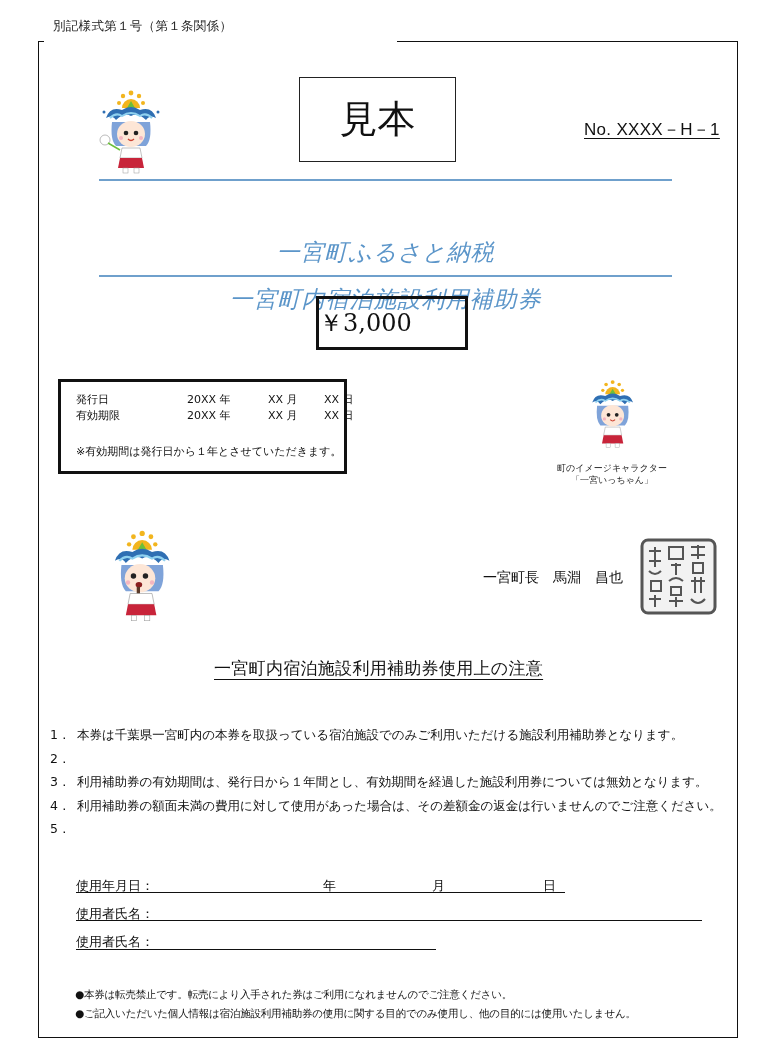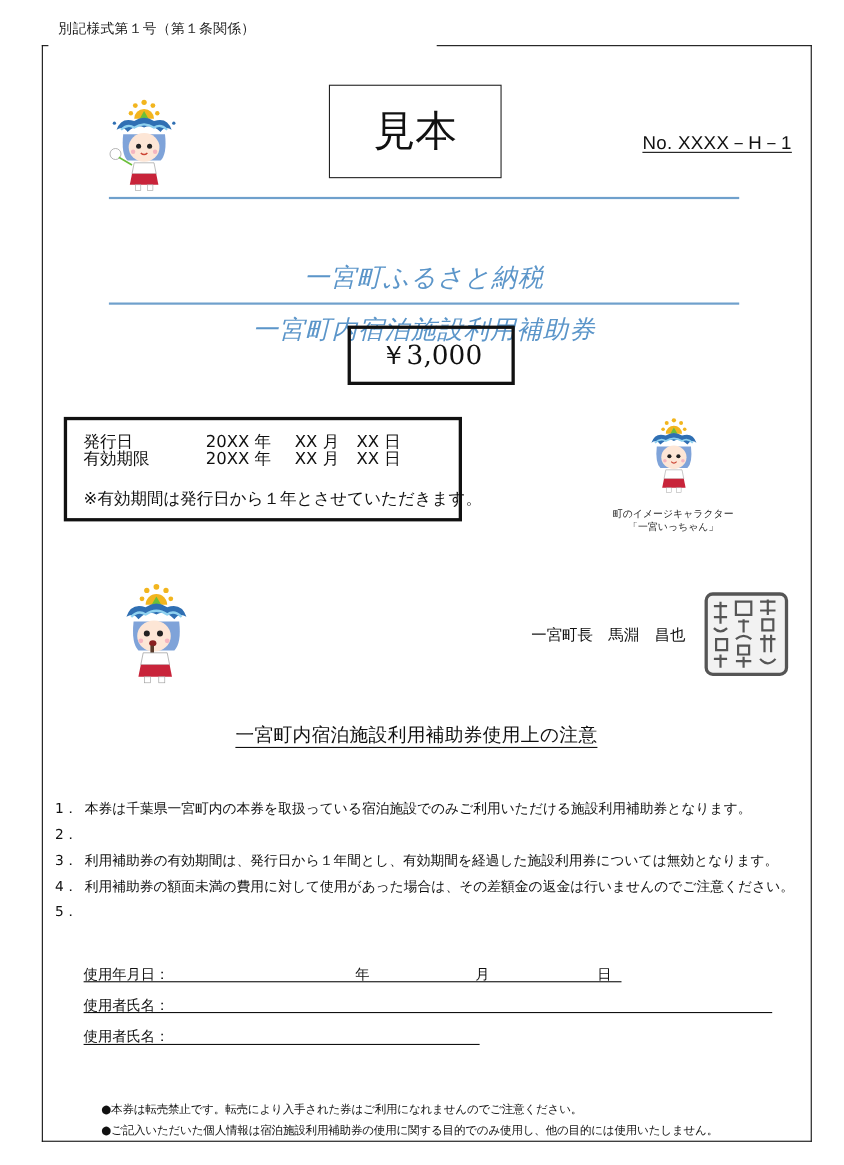--- a/index.html
+++ b/index.html
@@ -20,44 +20,44 @@
   .sample-box { left: 299px; top: 77px; width: 157px; height: 85px; border: 1px solid #222; box-sizing: border-box;
     display: flex; align-items: center; justify-content: center; }
   .sample-box span { font-family: "DejaVu Serif", serif; font-size: 38px; letter-spacing: 40px; margin-right: -40px; color: #111; }
 
   .rule-blue { left: 99px; width: 573px; height: 2px; background: #6fa0cc; }
   .title1, .title2 { left: 99px; width: 573px; text-align: center; color: #5b95c9; font-style: italic; white-space: nowrap; margin-top: 48px; }
   .title1 { top: 189px; font-size: 23px; letter-spacing: 1px; }
   .title2 { top: 236px; font-size: 23px; letter-spacing: 1px; }
 
   .amount-box { left: 316px; top: 296px; width: 152px; height: 54px; border: 3px solid #111; box-sizing: border-box;
-    display: flex; align-items: center; justify-content: center; }
+    display: flex; align-items: center; }
   .amount-box span { font-family: "DejaVu Serif", serif; font-size: 24px; color: #111; }
 
-  .date-box { left: 58px; top: 379px; width: 362px; height: 95px; border: 3px solid #111; box-sizing: border-box; font-size: 15px; }
+  .date-box { left: 58px; top: 379px; width: 289px; height: 95px; border: 3px solid #111; box-sizing: border-box; font-size: 11px; }
   .date-row { position: absolute; left: 15px; white-space: nowrap; }
   .date-row span { position: absolute; white-space: nowrap; }
   .date-note { position: absolute; left: 15px; top: 62px; white-space: nowrap; }
 
   .mascot { position: absolute; }
   .char-caption { left: 548px; top: 462px; width: 128px; text-align: center; font-size: 9px; line-height: 12px; color: #222; }
 
   .mayor { left: 483px; top: 569px; font-size: 14px; white-space: nowrap; }
   .seal { left: 639px; top: 537px; width: 79px; height: 79px; }
 
   .notes-title { left: 214px; top: 657px; font-size: 17px; text-decoration: underline; text-underline-offset: 5px; white-space: nowrap; letter-spacing: 0.3px; }
 
   .notes-list { left: 50px; top: 727px; font-size: 12.5px; white-space: nowrap; }
   .notes-list .item { height: 23.5px; display: flex; }
   .notes-list .num { width: 27px; }
 
   .fill-label { position: absolute; font-size: 13px; white-space: nowrap; text-align: right; }
   .fill-line { position: absolute; height: 1px; background: #111; }
 
-  .footnote { left: 92px; font-size: 10.5px; white-space: nowrap; letter-spacing: -0.2px; margin-top: 14px; }
+  .footnote { left: 75px; font-size: 10.5px; white-space: nowrap; letter-spacing: -0.2px; }
 </style>
 </head>
 <body>
 
 <div class="abs frame-top-a"></div>
 <div class="abs frame-top-b"></div>
 <div class="abs frame-left"></div>
 <div class="abs frame-right"></div>
 <div class="abs frame-bottom"></div>
 

